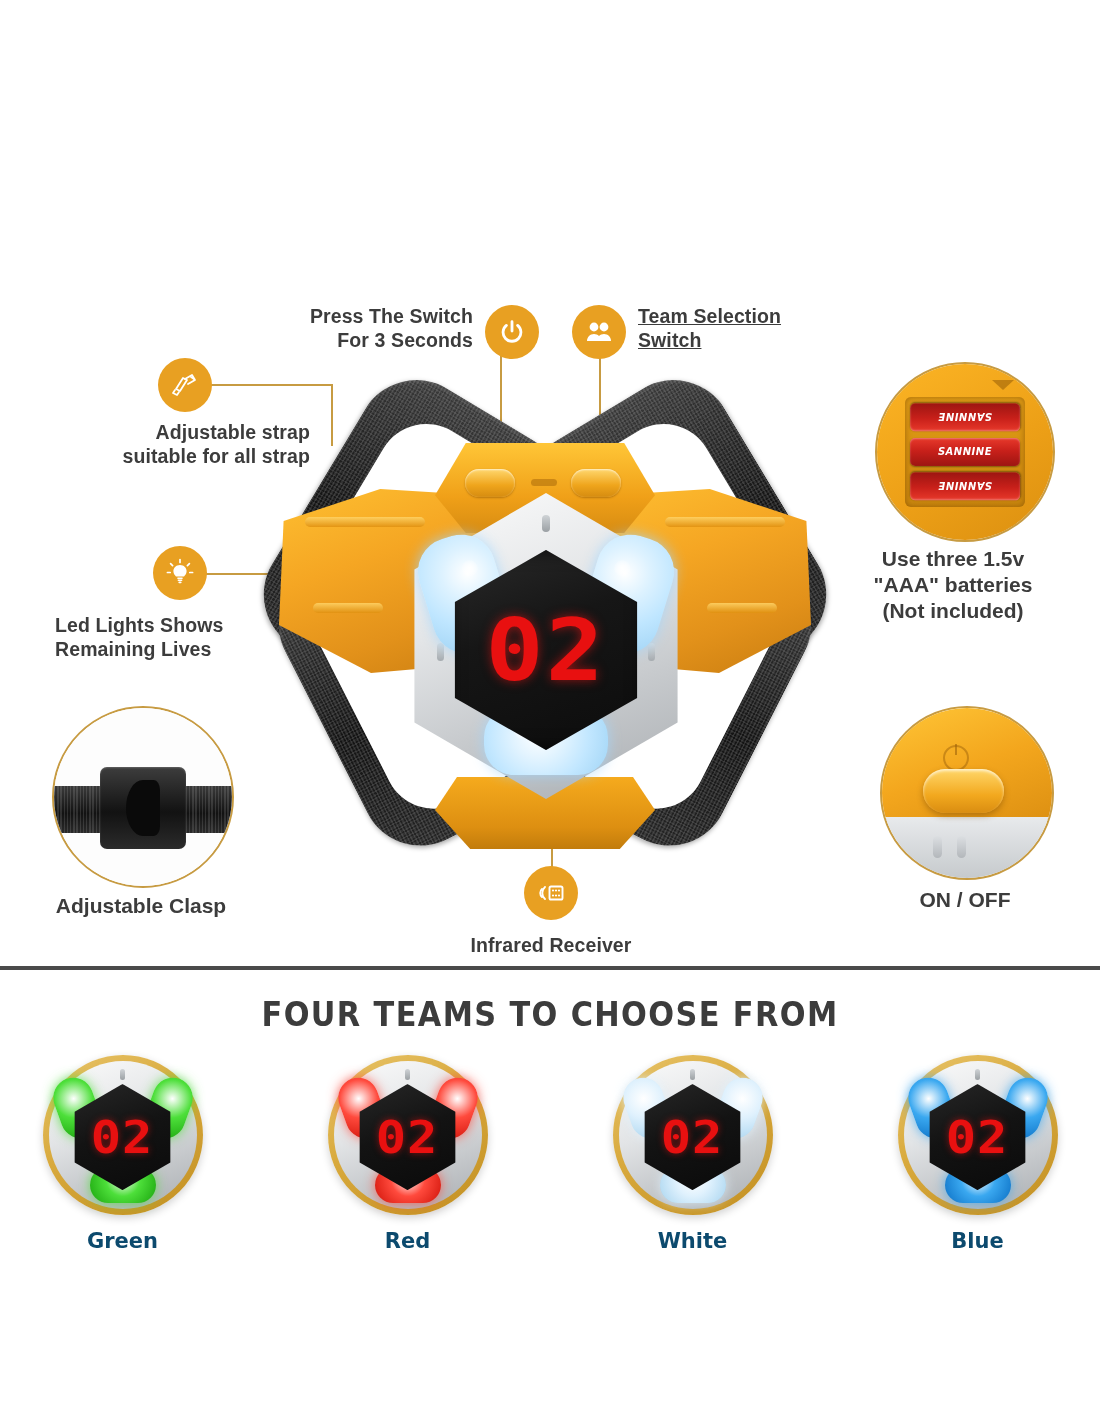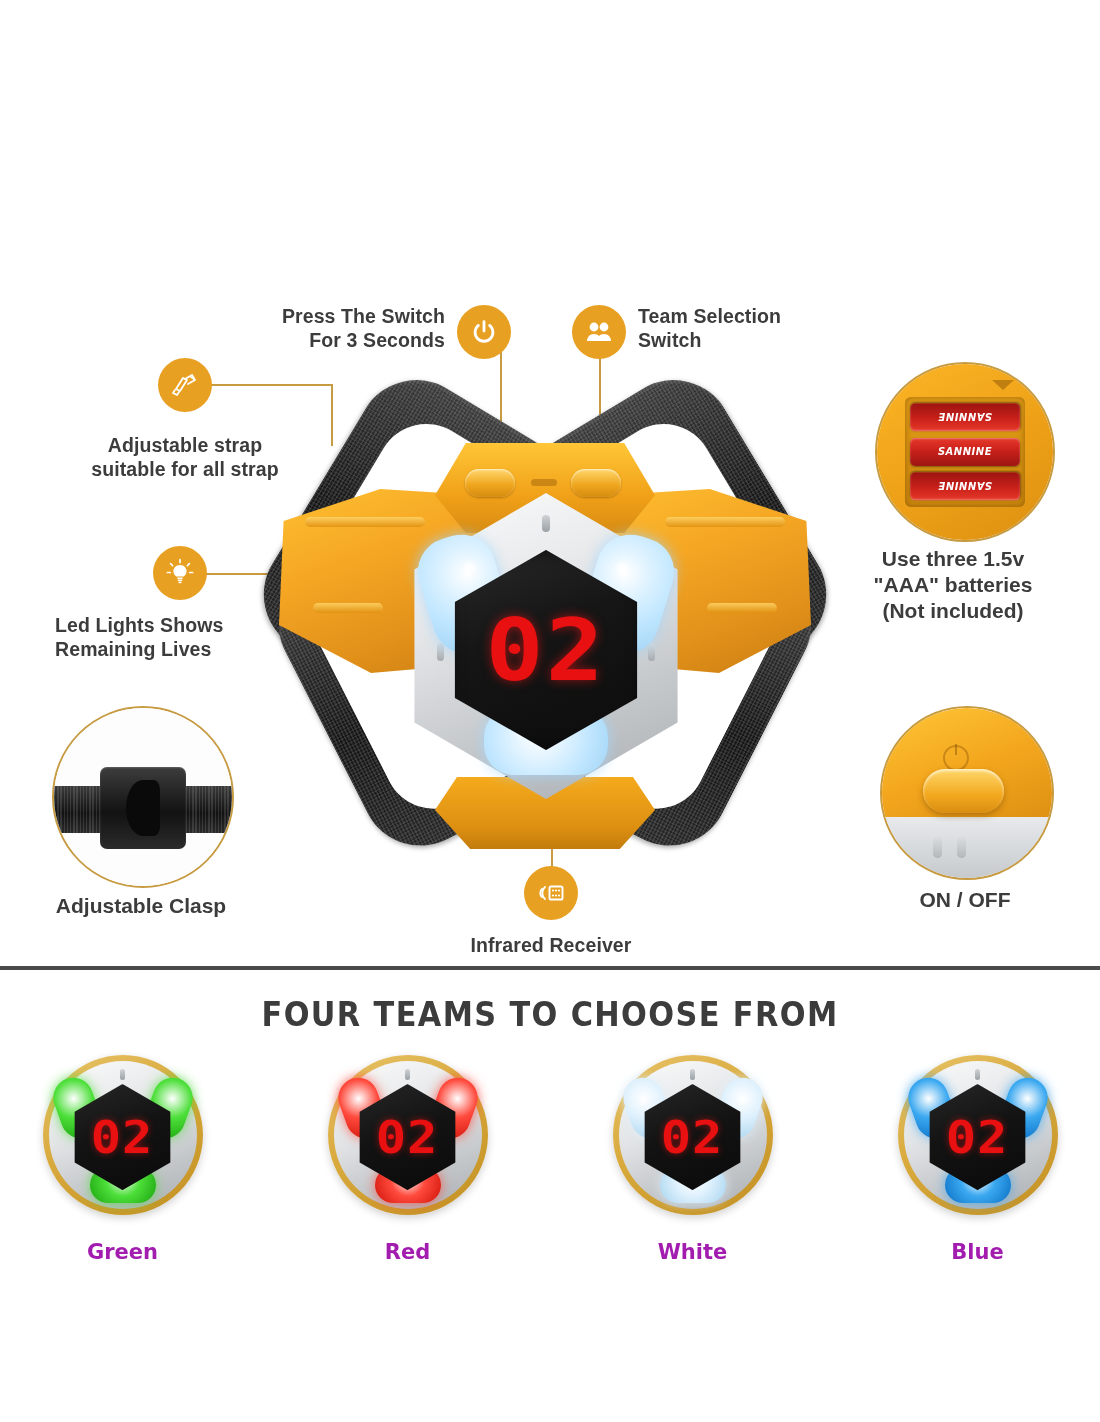--- a/index.html
+++ b/index.html
@@ -271,21 +271,21 @@
   .ball-num{
     font-family:"DejaVu Sans Mono", monospace;
     font-size:45px;font-weight:bold;color:#e81010;letter-spacing:1px;
     text-shadow:0 0 7px rgba(255,20,20,.5);transform:scaleX(1.12);
   }
   .ball-dot{
     position:absolute;left:50%;margin-left:-2.5px;top:14px;width:5px;height:11px;
     border-radius:3px;background:linear-gradient(180deg,#cfd3d6,#9ba0a4);
   }
   .team-label{
-    margin-top:25px;color:#a21caf;font-weight:bold;font-size:21px;
+    margin-top:14px;color:#0c4a6e;font-weight:bold;font-size:21px;
     font-family:"DejaVu Sans", sans-serif;
   }
 </style>
 </head>
 <body>
 
 <div class="page">
 
 
   <div class="lead v" style="left:500px;top:352px;height:120px;"></div>
@@ -350,27 +350,27 @@
     <div class="c-icon" style="margin:0 auto;">
       <svg width="32" height="32" viewBox="0 0 32 32" aria-hidden="true">
         <g fill="none" stroke="#ffffff" stroke-width="1.8" stroke-linecap="round" stroke-linejoin="round">
           <path d="M7 20 L14 9 L18 11 L11 22 Z"></path>
           <path d="M16 10 L23 6 L26 11 L19 15"></path>
           <path d="M6 21 L4 24 L8 26 L10 23"></path>
           <path d="M22 8 L25 10"></path>
         </g>
       </svg>
     </div>
-    <div class="c-text" style="text-align:center;margin-top:22px;">
+    <div class="c-text" style="text-align:right;margin-top:9px;">
       <div>Adjustable strap</div>
       <div>suitable for all strap</div>
     </div>
   </div>
 
-  <div class="callout" style="left:266px;top:305px;width:245px;">
+  <div class="callout" style="left:294px;top:305px;width:245px;">
     <div style="display:flex;align-items:flex-start;gap:12px;">
       <div class="c-text" style="text-align:right;flex:1;">
         <div>Press The Switch</div>
         <div>For 3 Seconds</div>
       </div>
       <div class="c-icon">
         <svg width="30" height="30" viewBox="0 0 32 32" aria-hidden="true">
           <g fill="none" stroke="#ffffff" stroke-width="3" stroke-linecap="round">
             <path d="M10 9 A9.5 9.5 0 1 0 22 9"></path>
             <line x1="16" y1="5" x2="16" y2="15"></line>
@@ -385,21 +385,21 @@
       <div class="c-icon">
         <svg width="32" height="32" viewBox="0 0 32 32" aria-hidden="true">
           <g fill="#ffffff">
             <circle cx="11" cy="11" r="4.4"></circle>
             <circle cx="21" cy="11" r="4.4"></circle>
             <path d="M4 25c0-4.2 3.2-7 7-7s7 2.8 7 7z"></path>
             <path d="M14 25c0-4.2 3.2-7 7-7s7 2.8 7 7z"></path>
           </g>
         </svg>
       </div>
-      <div class="c-text" style="flex:1;">
+      <div class="c-text" style="flex:1;text-decoration:underline;">
         <div>Team Selection</div>
         <div>Switch</div>
       </div>
     </div>
   </div>
 
   <div class="callout" style="left:55px;top:546px;width:250px;">
     <div class="c-icon" style="margin:0 auto;">
       <svg width="32" height="32" viewBox="0 0 32 32" aria-hidden="true">
         <g fill="#ffffff">

